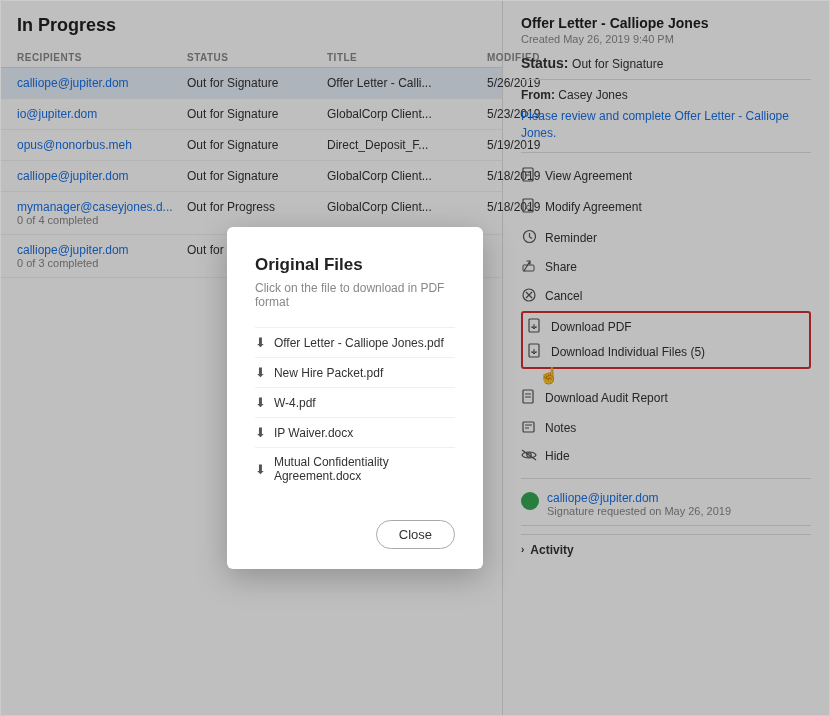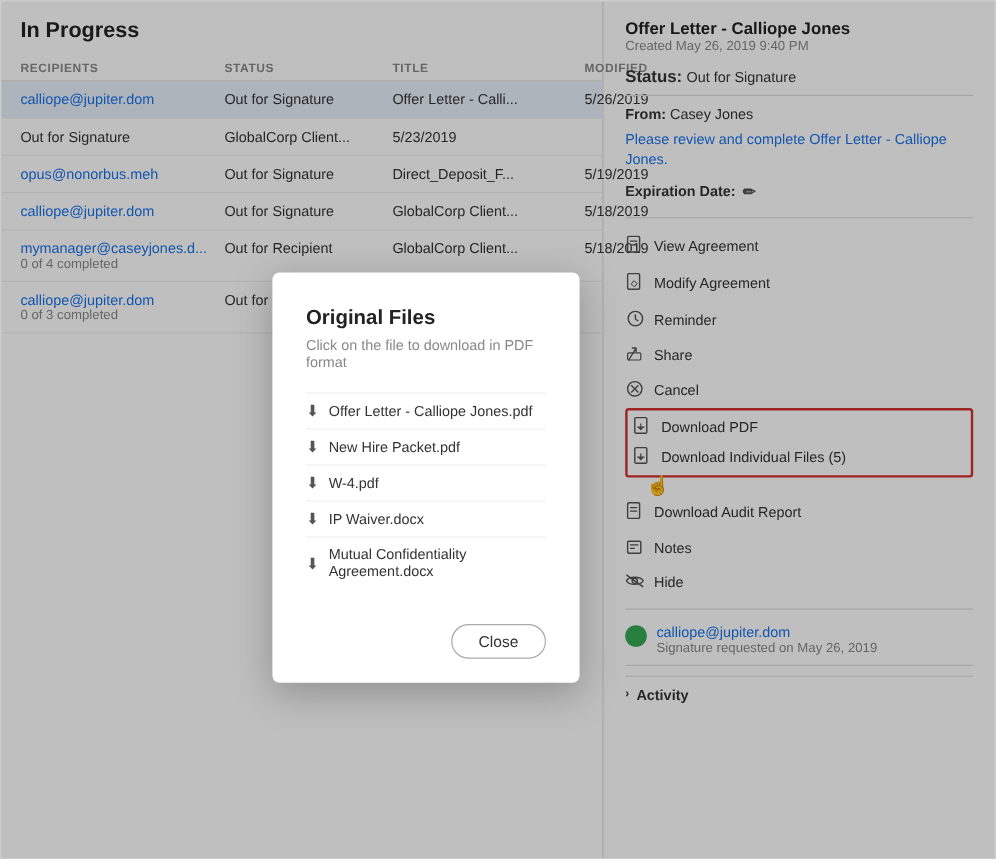--- a/index.html
+++ b/index.html
@@ -286,20 +286,23 @@
       <div class="table-row selected">
         <div>
           <div class="recipient">calliope@jupiter.dom</div>
         </div>
         <div class="status">Out for Signature</div>
         <div class="title">Offer Letter - Calli...</div>
         <div class="modified">5/26/2019</div>
       </div>
 
       <div class="table-row">
+        <div>
+          <div class="recipient">io@jupiter.dom</div>
+        </div>
         <div class="status">Out for Signature</div>
         <div class="title">GlobalCorp Client...</div>
         <div class="modified">5/23/2019</div>
       </div>
 
       <div class="table-row">
         <div>
           <div class="recipient">opus@nonorbus.meh</div>
         </div>
         <div class="status">Out for Signature</div>
@@ -314,21 +317,21 @@
         <div class="status">Out for Signature</div>
         <div class="title">GlobalCorp Client...</div>
         <div class="modified">5/18/2019</div>
       </div>
 
       <div class="table-row">
         <div>
           <div class="recipient">mymanager@caseyjones.d...</div>
           <div class="sub-text">0 of 4 completed</div>
         </div>
-        <div class="status">Out for Recipient</div>
+        <div class="status">Out for Progress</div>
         <div class="title">GlobalCorp Client...</div>
         <div class="modified">5/18/2019</div>
       </div>
 
       <div class="table-row">
         <div>
           <div class="recipient">calliope@jupiter.dom</div>
           <div class="sub-text">0 of 3 completed</div>
         </div>
         <div class="status">Out for Signature</div>
@@ -348,24 +351,20 @@
 
       <hr class="divider">
 
       <div class="detail-from">
         <span class="label">From:</span>
         <span>Casey Jones</span>
       </div>
 
       <div class="detail-message">Please review and complete Offer Letter - Calliope Jones.</div>
 
-      <div class="detail-expiration">
-        <span>Expiration Date:</span>
-        <span class="edit-icon">✏</span>
-      </div>
 
       <hr class="divider">
 
       <div class="action-item">
         <span class="icon">
           <svg width="14" height="16" viewBox="0 0 14 16" fill="none">
               <rect x="1" y="1" width="10" height="13" rx="1" stroke="#555" stroke-width="1.2"></rect>
               <line x1="3" y1="5" x2="9" y2="5" stroke="#555" stroke-width="1"></line>
               <line x1="3" y1="8" x2="9" y2="8" stroke="#555" stroke-width="1"></line>
             </svg>

